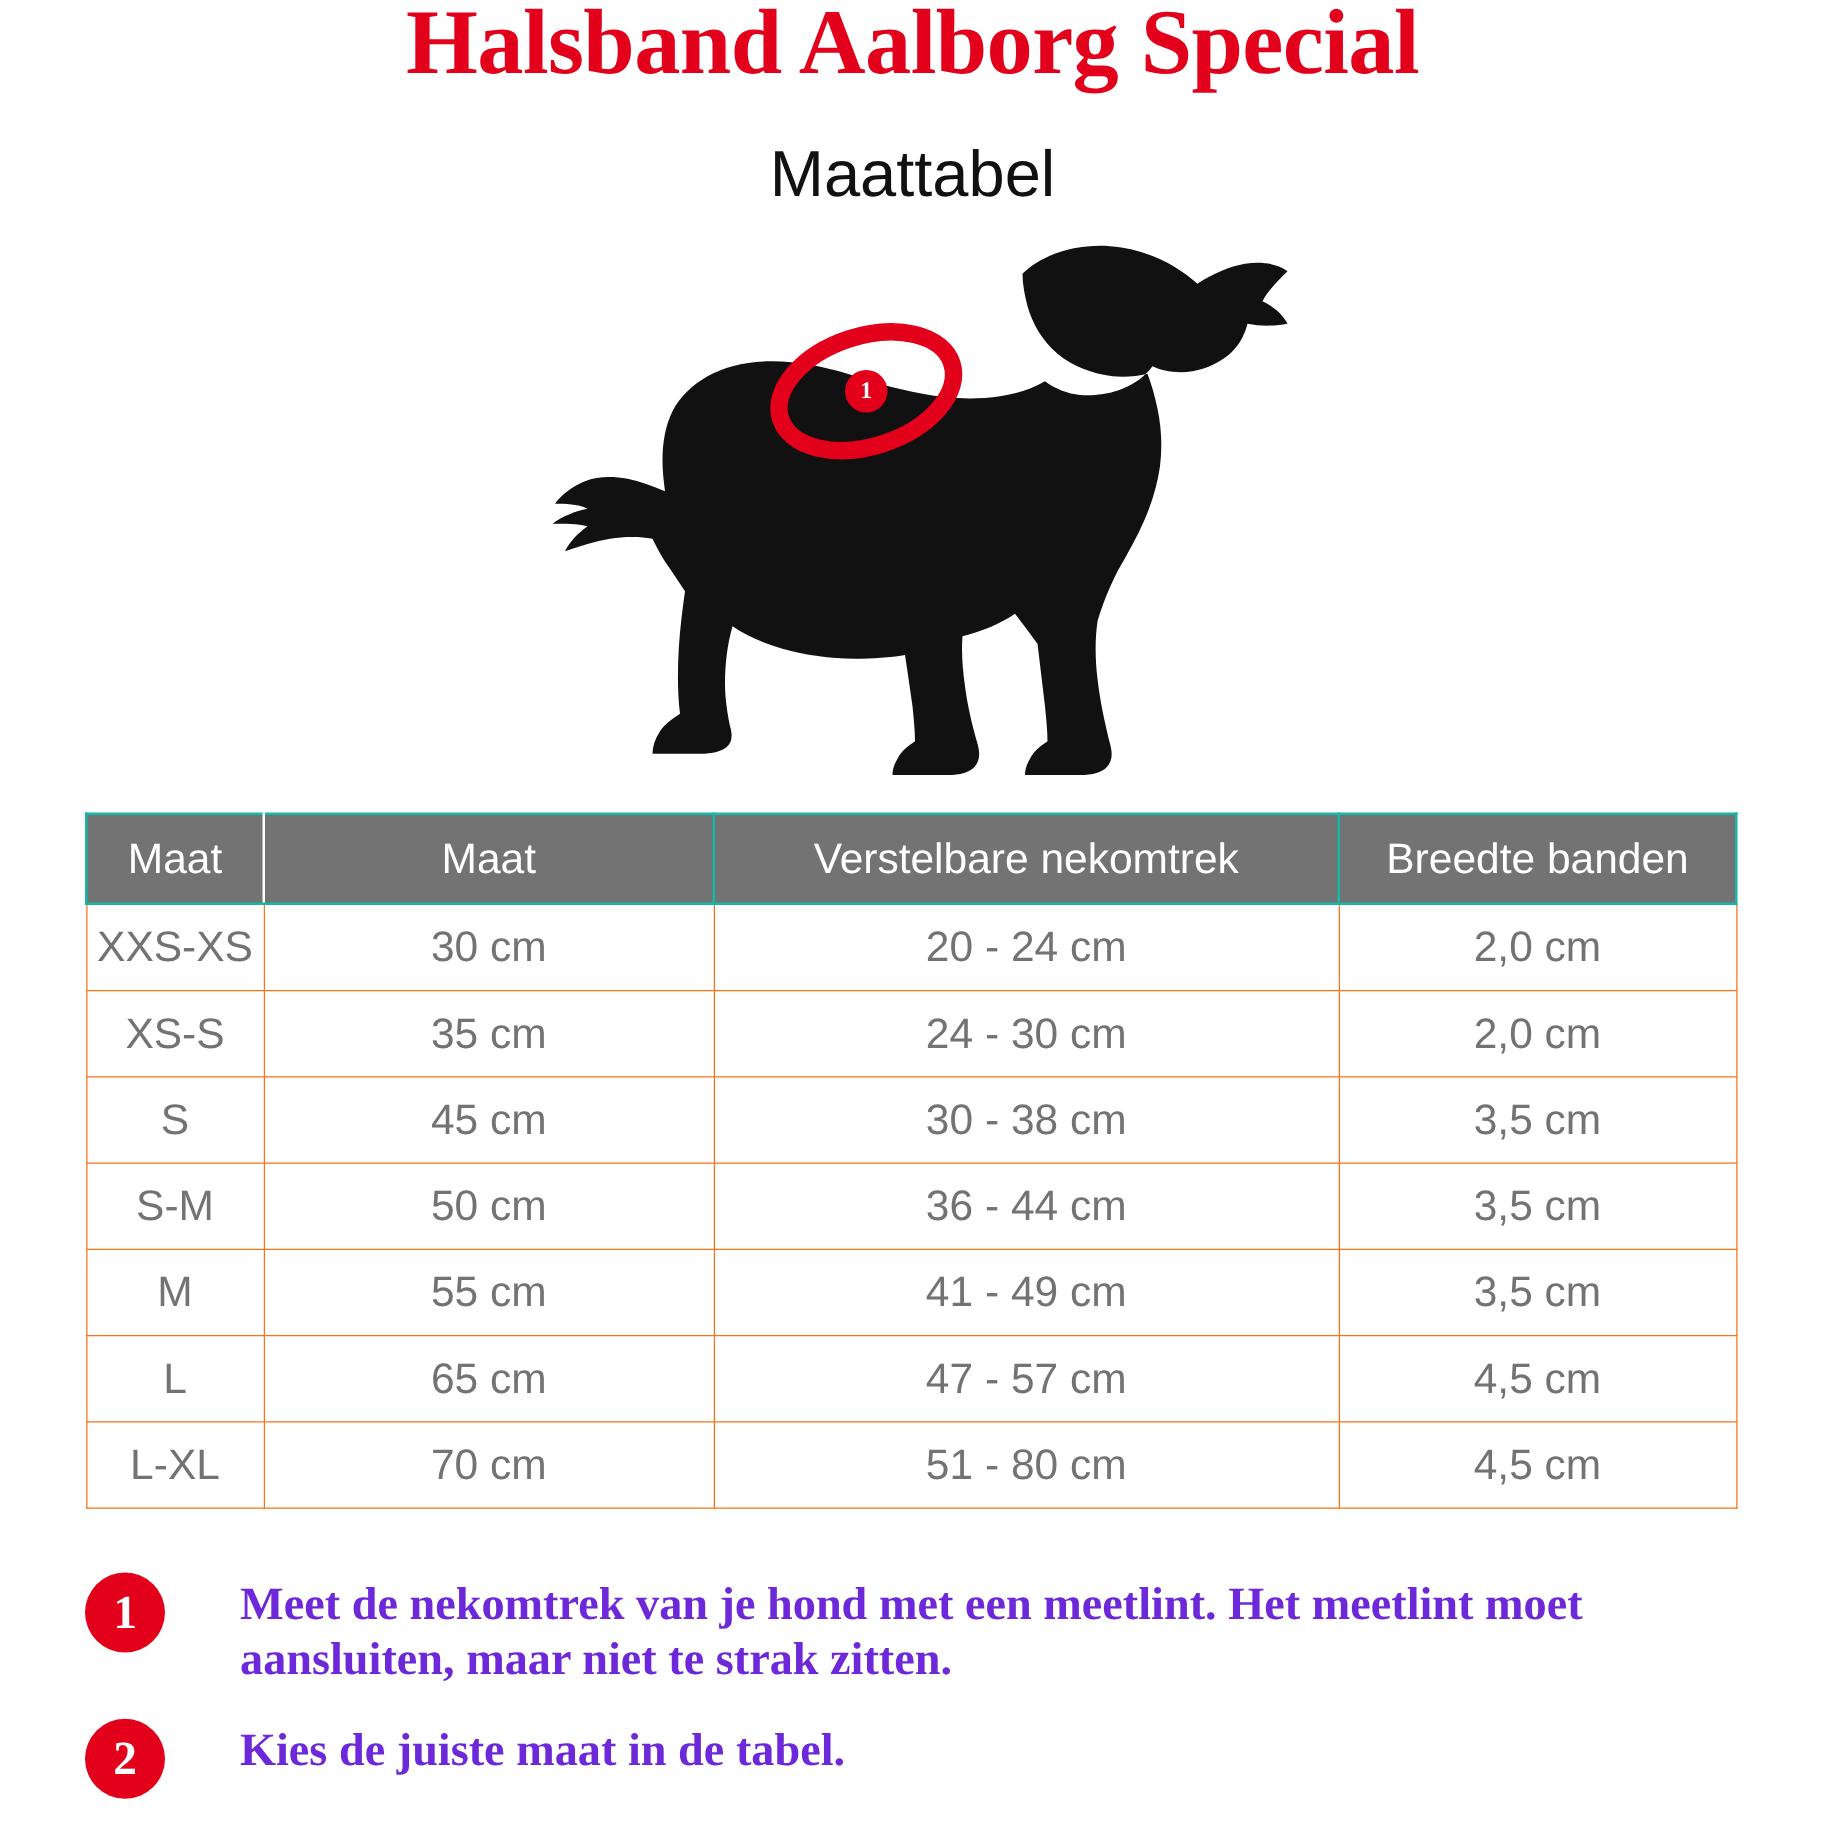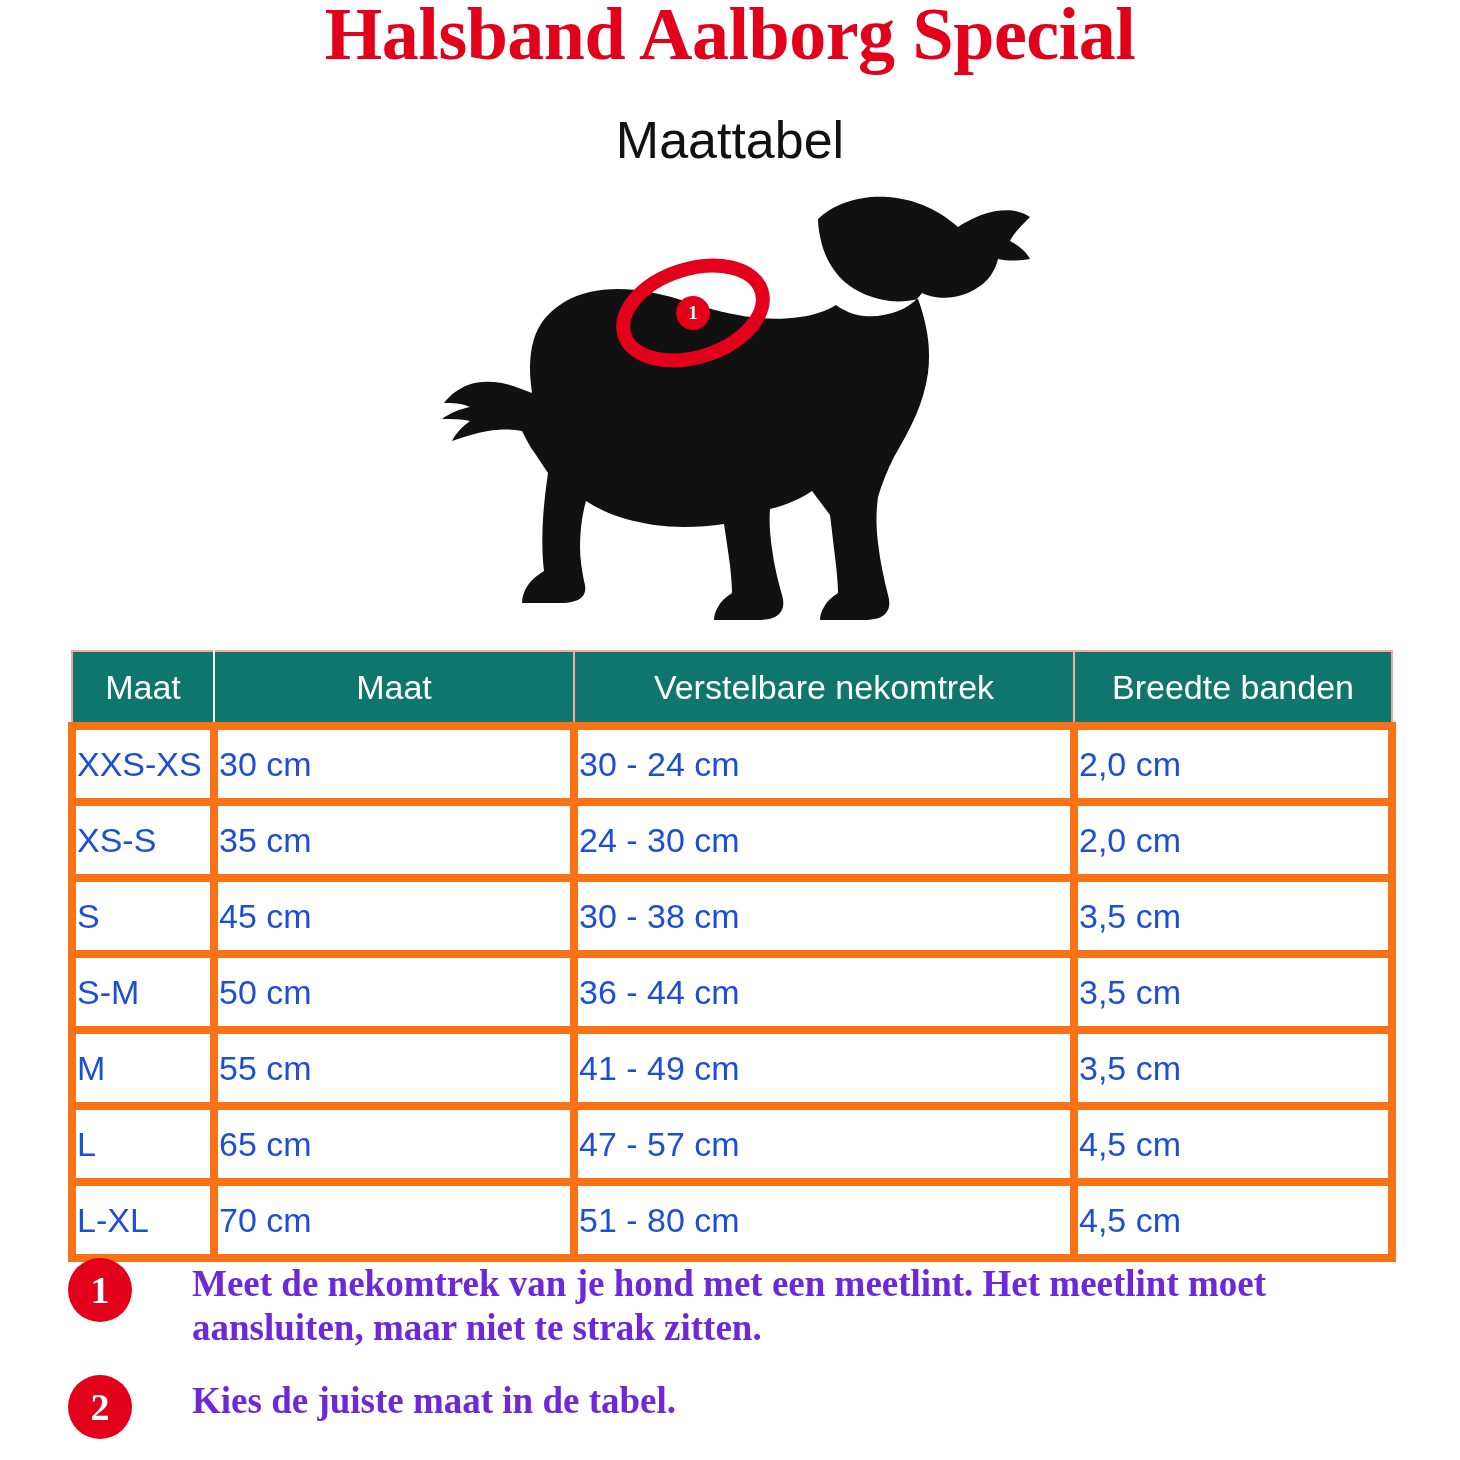--- a/index.html
+++ b/index.html
@@ -81,37 +81,38 @@
     width: 1320px;
     border-collapse: collapse;
     table-layout: fixed;
   }
   .table col.c1 { width: 142px; }
   .table col.c2 { width: 360px; }
   .table col.c3 { width: 500px; }
   .table col.c4 { width: 318px; }
 
   .table th {
-    background: #0f766e;
+    background: #737373;
     color: #ffffff;
     font-weight: normal;
     font-size: 34px;
     height: 68px;
-    border: 2px solid #fca5a5;
+    border: 2px solid #14b8a6;
     text-align: center;
     font-family: "Liberation Sans", sans-serif;
   }
   .table th.first {
     border-right: 2px solid #ffffff;
   }
   .table td {
-    border: 8px solid #f97316;
+    border: 1px solid #f97316;
     height: 66px;
+    text-align: center;
     font-size: 34px;
-    color: #1d4ed8;
+    color: #737373;
     font-family: "Liberation Sans", sans-serif;
   }
 
   
   .steps {
     position: absolute;
     left: 68px;
     top: 1258px;
     width: 1330px;
   }
@@ -247,21 +248,21 @@
         <th class="first">Maat</th>
         <th>Maat</th>
         <th>Verstelbare nekomtrek</th>
         <th>Breedte banden</th>
       </tr>
     </thead>
     <tbody>
       <tr>
         <td>XXS-XS</td>
         <td>30 cm</td>
-        <td>30 - 24 cm</td>
+        <td>20 - 24 cm</td>
         <td>2,0 cm</td>
       </tr>
       <tr>
         <td>XS-S</td>
         <td>35 cm</td>
         <td>24 - 30 cm</td>
         <td>2,0 cm</td>
       </tr>
       <tr>
         <td>S</td>

